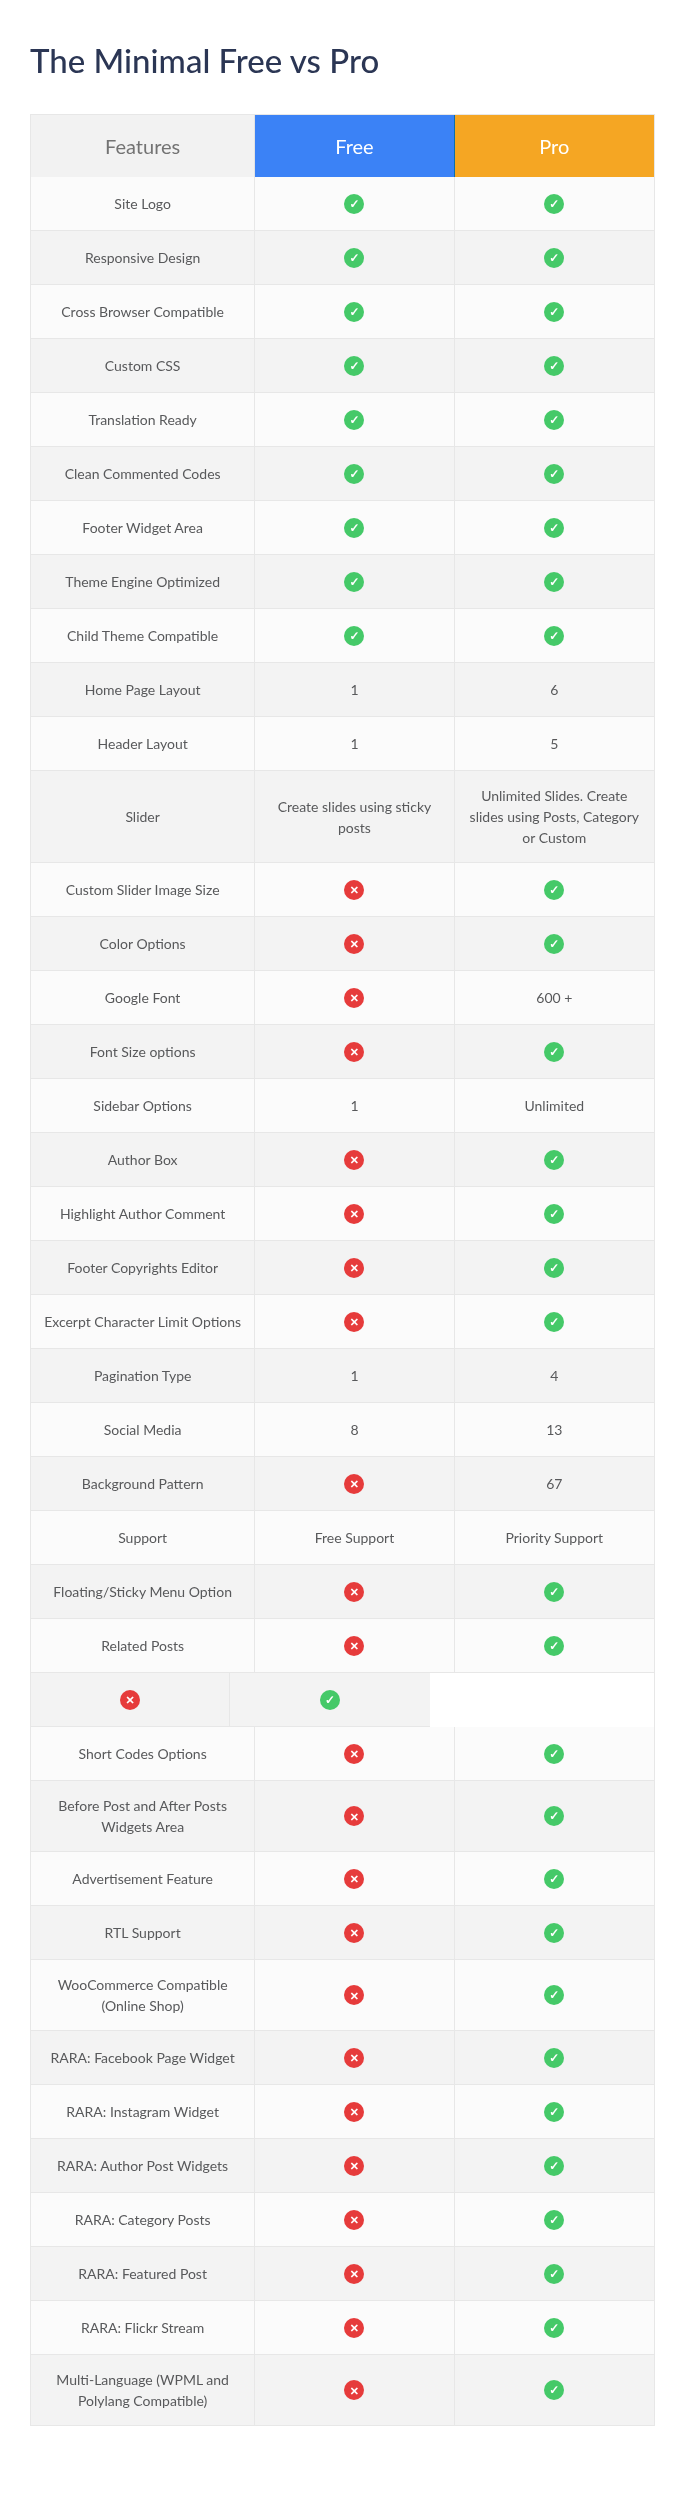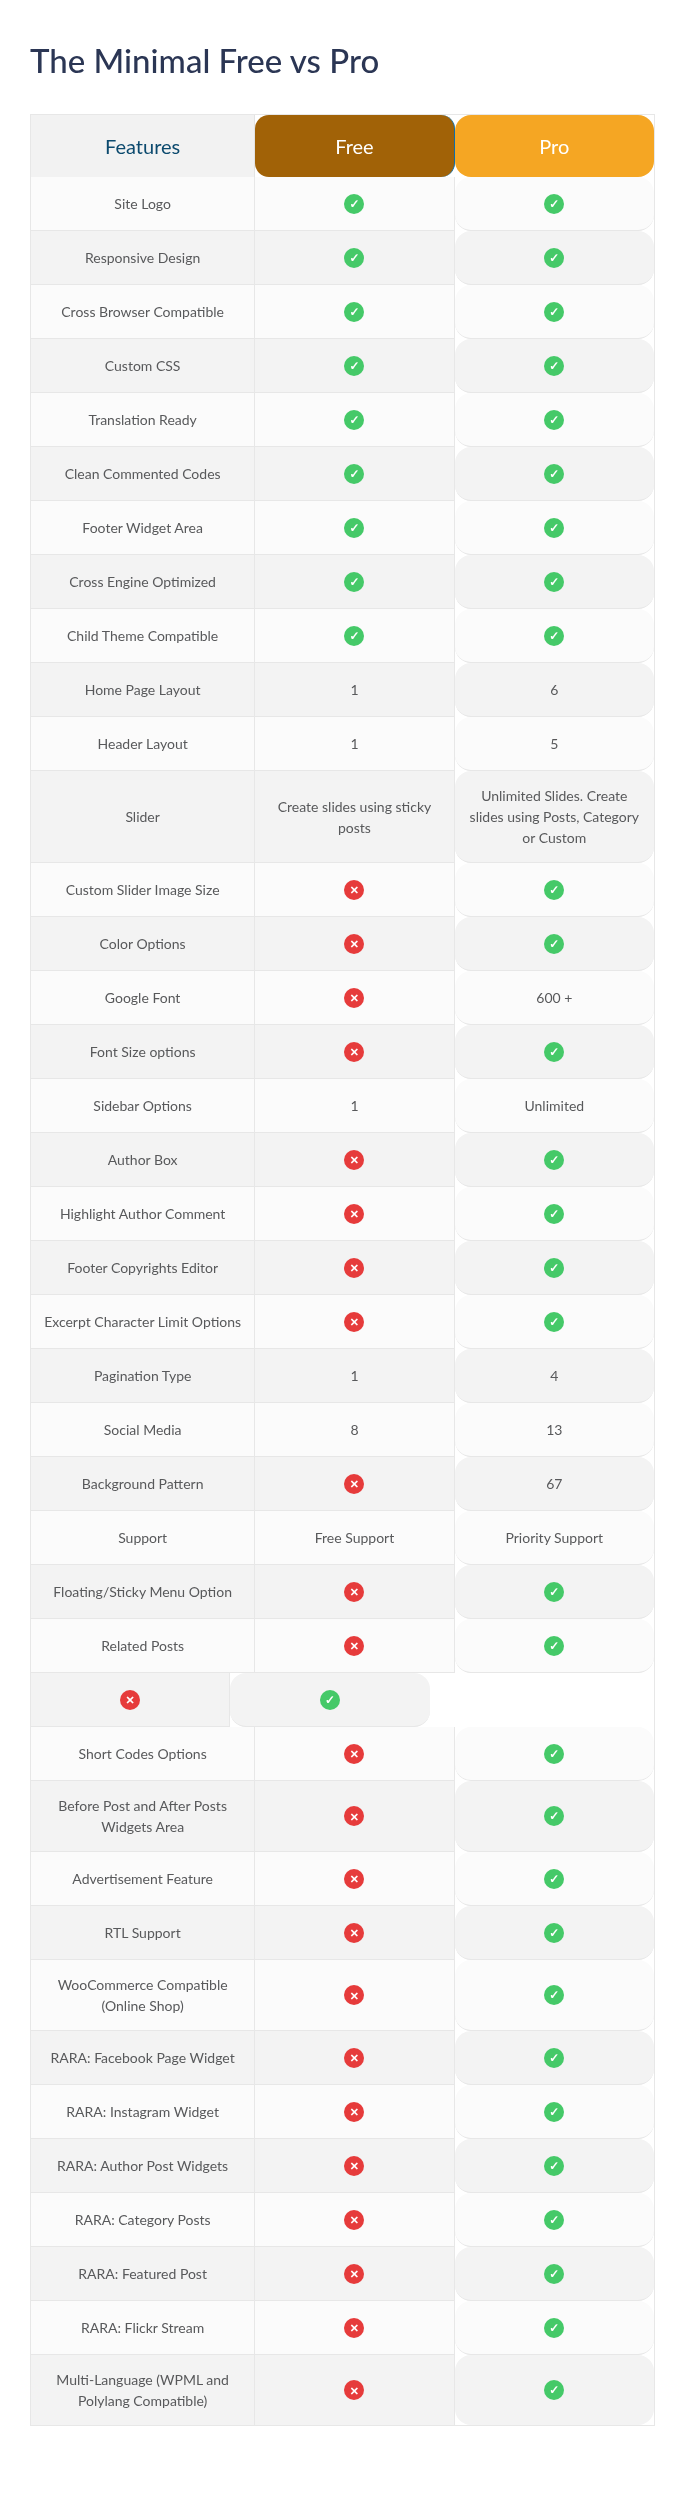--- a/index.html
+++ b/index.html
@@ -28,26 +28,26 @@
     color: #58595b;
     border-right: 1px solid #e7e7e7;
     border-bottom: 1px solid #e7e7e7;
     text-align: center;
     line-height: 1.5;
   }
   .cell:last-child { border-right: none; }
   .body .row:last-child .cell { border-bottom: none; }
   .col-feature { flex: 0 0 36%; }
   .col-free    { flex: 0 0 32%; }
-  .col-pro     { flex: 0 0 32%; border-radius: 16px; }
+  .col-pro     { flex: 0 0 32%; }
   .body .row:nth-child(odd) .cell { background: #fbfbfb; }
   .body .row:nth-child(even) .cell { background: #f3f3f3; }
   .header .cell { font-size: 20px; font-weight: 400; min-height: 62px; border-bottom: none; }
-  .header .col-feature { background: #f2f2f2; color: #0c4a6e; border-right-color: #e3e3e3; }
-  .header .col-free    { background: #a16207; color: #fff; border-right-color: #0f6ea9; border-radius: 14px; }
+  .header .col-feature { background: #f2f2f2; color: #737373; border-right-color: #e3e3e3; }
+  .header .col-free    { background: #3b82f6; color: #fff; border-right-color: #0f6ea9; }
   .header .col-pro     { background: #f5a623; color: #fff; }
   .icon {
     width: 20px; height: 20px; border-radius: 50%;
     display: inline-flex; align-items: center; justify-content: center;
     font-weight: 700; font-size: 12px; color: #fff; line-height: 1;
   }
   .icon-check { background: #45c968; }
   .icon-cross { background: #e63b3b; }
   .icon-check::before { content: "✓"; }
   .icon-cross::before { content: "✕"; font-size: 11px; }
@@ -121,21 +121,21 @@
       <div class="row">
         <div class="cell col-feature">Footer Widget Area</div>
         <div class="cell col-free">
           <span class="icon icon-check"></span>
         </div>
         <div class="cell col-pro">
           <span class="icon icon-check"></span>
         </div>
       </div>
       <div class="row">
-        <div class="cell col-feature">Cross Engine Optimized</div>
+        <div class="cell col-feature">Theme Engine Optimized</div>
         <div class="cell col-free">
           <span class="icon icon-check"></span>
         </div>
         <div class="cell col-pro">
           <span class="icon icon-check"></span>
         </div>
       </div>
       <div class="row">
         <div class="cell col-feature">Child Theme Compatible</div>
         <div class="cell col-free">

